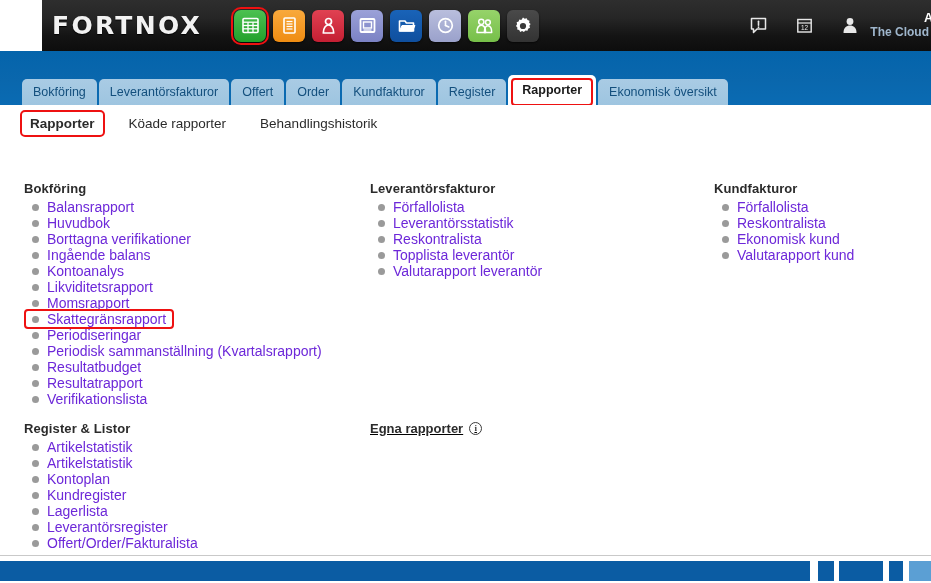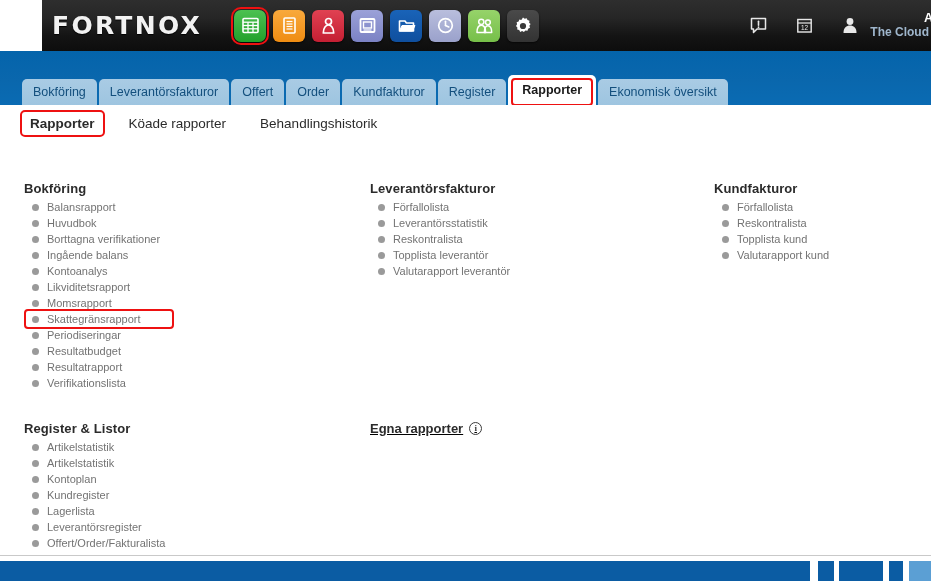--- a/index.html
+++ b/index.html
@@ -204,22 +204,22 @@
   }
   .bullet {
     width: 7px; height: 7px;
     border-radius: 50%;
     background: #9a9a9a;
     margin-left: 8px;
     margin-right: 8px;
     flex: 0 0 auto;
   }
   .rlink {
-    font-size: 11px;
-    color: #737373;
+    font-size: 14px;
+    color: #6d28d9;
     white-space: nowrap;
   }
   li.hl .hl-box {
     position: absolute;
     left: 0; top: -2px;
     width: 150px;
     height: 20px;
     border: 2px solid #ee1111;
     border-radius: 4px;
     pointer-events: none;
@@ -442,20 +442,24 @@
             <span class="bullet"></span>
             <span class="rlink">Skattegränsrapport</span>
             <span class="hl-box"></span>
           </li>
           <li>
             <span class="bullet"></span>
             <span class="rlink">Periodiseringar</span>
           </li>
           <li>
             <span class="bullet"></span>
+            <span class="rlink">Periodisk sammanställning (Kvartalsrapport)</span>
+          </li>
+          <li>
+            <span class="bullet"></span>
             <span class="rlink">Resultatbudget</span>
           </li>
           <li>
             <span class="bullet"></span>
             <span class="rlink">Resultatrapport</span>
           </li>
           <li>
             <span class="bullet"></span>
             <span class="rlink">Verifikationslista</span>
           </li>
@@ -494,21 +498,21 @@
           <li>
             <span class="bullet"></span>
             <span class="rlink">Förfallolista</span>
           </li>
           <li>
             <span class="bullet"></span>
             <span class="rlink">Reskontralista</span>
           </li>
           <li>
             <span class="bullet"></span>
-            <span class="rlink">Topplista kund</span>
+            <span class="rlink">Ekonomisk kund</span>
           </li>
           <li>
             <span class="bullet"></span>
             <span class="rlink">Valutarapport kund</span>
           </li>
         </ul>
     </div>
 
     <div class="col-lower">
       <div class="grp-title">Register &amp; Listor</div>

